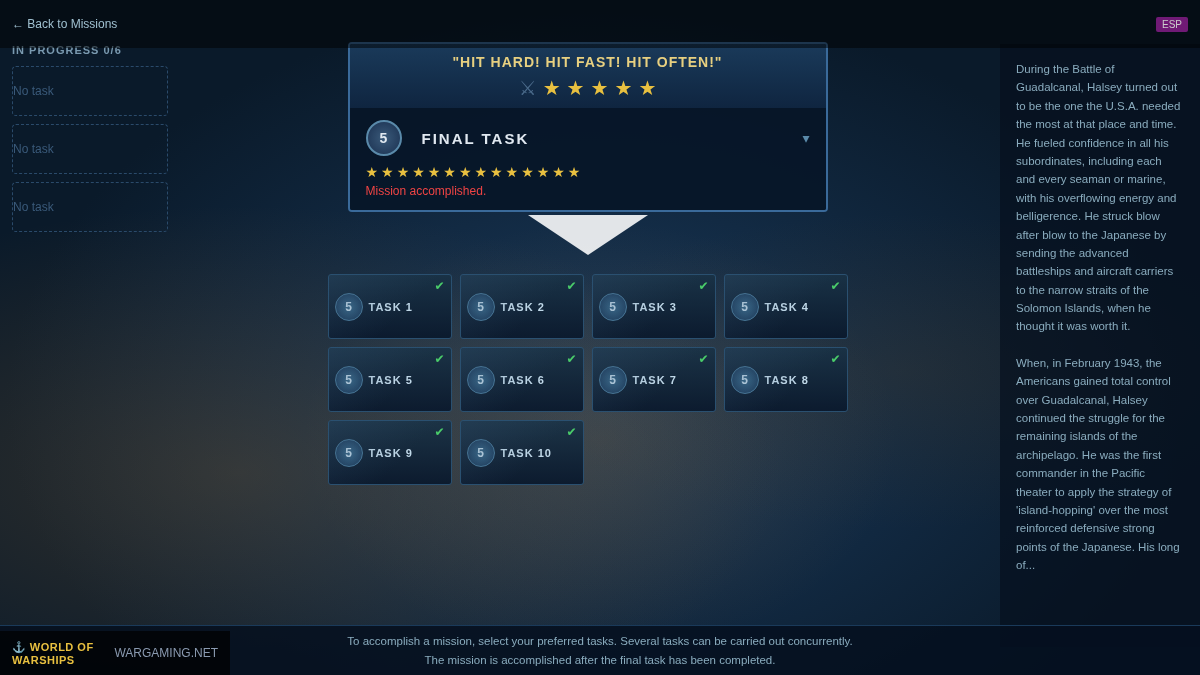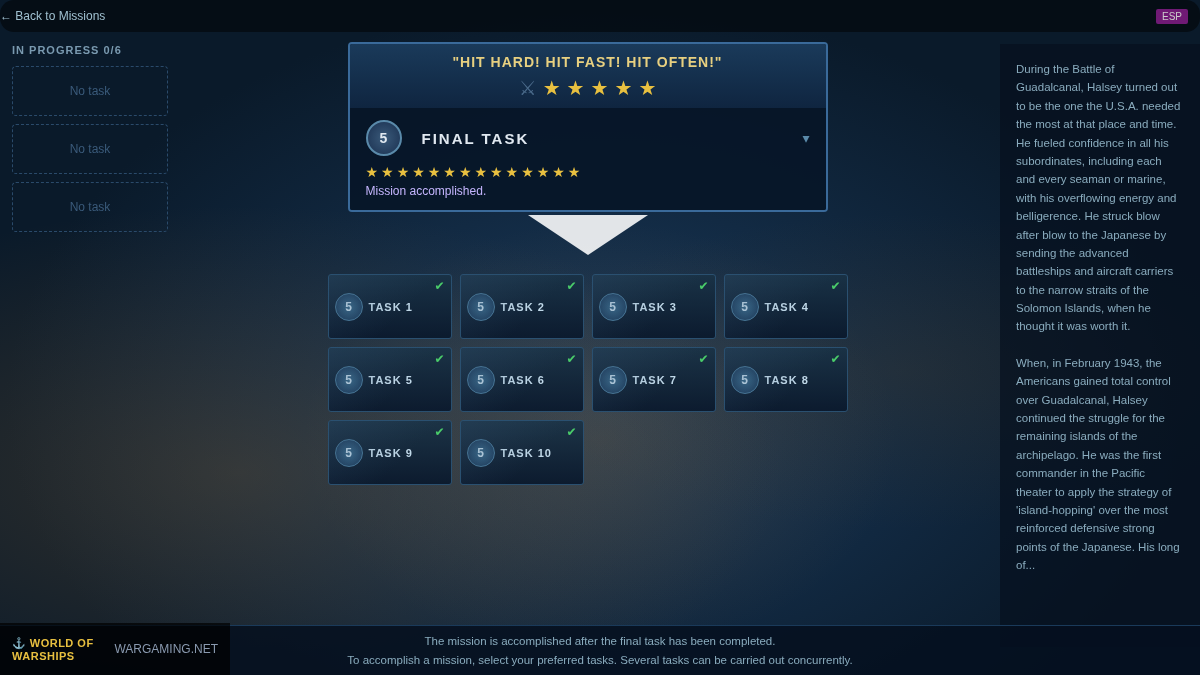--- a/index.html
+++ b/index.html
@@ -31,27 +31,26 @@
         radial-gradient(ellipse at 50% 65%, rgba(139,100,50,0.25) 0%, transparent 35%),
         radial-gradient(ellipse at 75% 55%, rgba(100,70,30,0.2) 0%, transparent 30%);
     }
 
     
     .top-bar {
       position: absolute;
       top: 0;
       left: 0;
       right: 0;
-      height: 32px;
+      height: 48px;
       background: rgba(0,0,0,0.5);
       display: flex;
       align-items: center;
-      padding: 0 0;
+      padding: 0 12px;
       z-index: 10;
-      border-radius: 14px;
     }
 
     .back-btn {
       color: #a0c0d0;
       font-size: 12px;
       cursor: pointer;
       display: flex;
       align-items: center;
       gap: 6px;
     }
@@ -85,21 +84,20 @@
       margin-bottom: 10px;
     }
 
     .sidebar-slot {
       border: 1px dashed #2a4a6a;
       border-radius: 4px;
       height: 50px;
       margin-bottom: 8px;
       display: flex;
       align-items: center;
-      justify-content: center;
       color: #3a5a7a;
       font-size: 12px;
     }
 
     
     .right-panel {
       position: absolute;
       right: 0;
       top: 44px;
       width: 200px;
@@ -212,21 +210,21 @@
       gap: 3px;
       margin-top: 8px;
     }
 
     .task-star-small {
       color: #e8c040;
       font-size: 14px;
     }
 
     .accomplished-text {
-      color: #c4b5fd;
+      color: #ef4444;
       font-size: 12px;
       margin-top: 4px;
     }
 
     
     .chevron-container {
       margin-top: -2px;
       z-index: 9;
     }
 
@@ -319,21 +317,21 @@
       text-align: center;
       line-height: 1.6;
     }
 
     
     .brand-bar {
       position: absolute;
       bottom: 0;
       left: 0;
       width: 230px;
-      height: 52px;
+      height: 44px;
       background: rgba(0,0,0,0.7);
       display: flex;
       align-items: center;
       padding: 0 12px;
       gap: 2px;
       z-index: 20;
     }
 
     .brand-logo {
       color: #c0d0e0;
@@ -493,22 +491,22 @@
       <div class="task-card-number">5</div>
       <div class="task-card-label">TASK 10</div>
       <div class="task-check">✔</div>
     </div>
       </div>
   </div>
 
 </div>
 
 <div class="bottom-text">
+  <p>To accomplish a mission, select your preferred tasks. Several tasks can be carried out concurrently.</p>
   <p>The mission is accomplished after the final task has been completed.</p>
-  <p>To accomplish a mission, select your preferred tasks. Several tasks can be carried out concurrently.</p>
 </div>
 
 <div class="brand-bar">
   <div class="brand-logo">
     <span>⚓</span> <span>WORLD OF WARSHIPS</span>
   </div>
   <div class="wargaming-logo">WARGAMING.NET</div>
 </div>
 
 </body></html>

